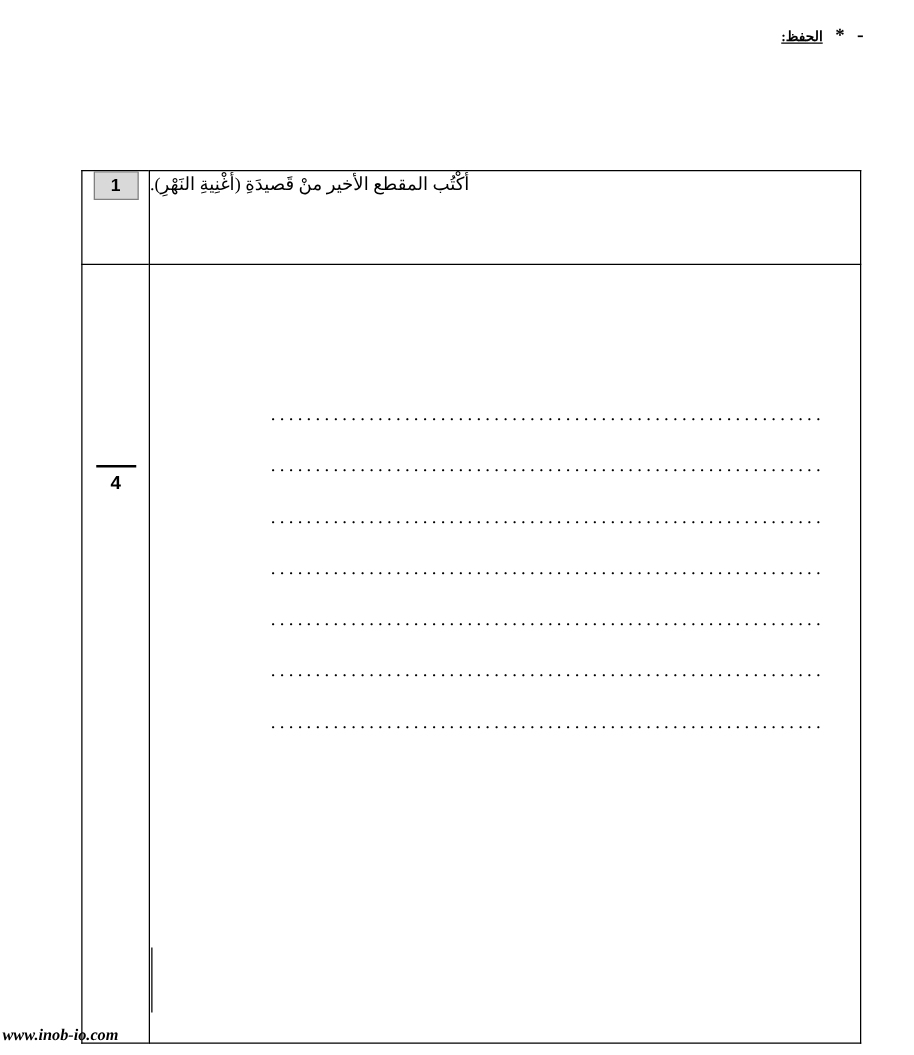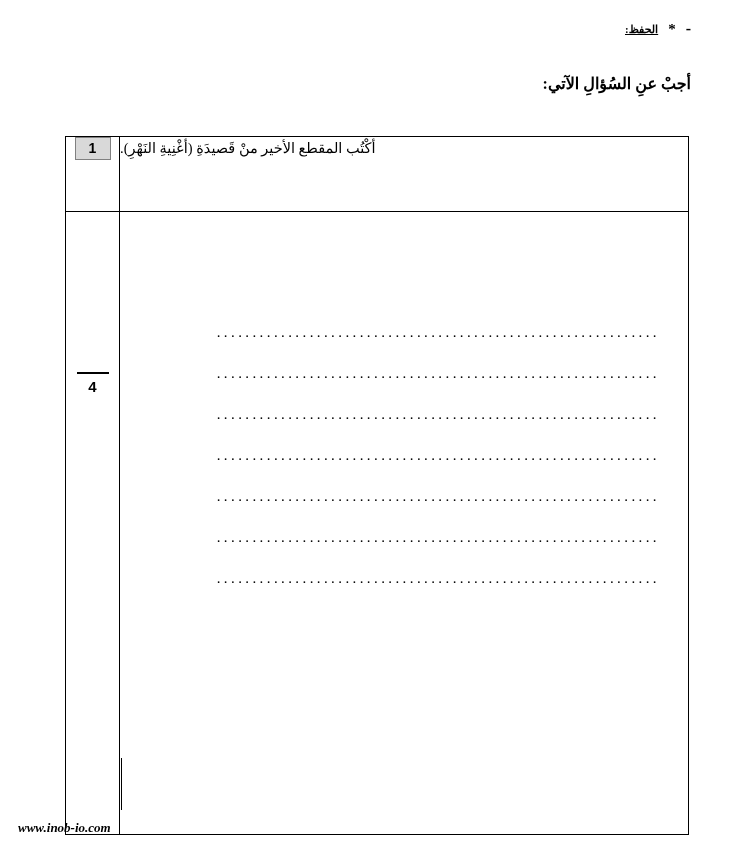--- a/index.html
+++ b/index.html
@@ -164,40 +164,39 @@
     left: 121px;
     width: 0;
     height: 52px;
     border-left: 1px solid #000000;
   }
 
   
   .watermark {
     position: absolute;
     bottom: 8px;
-    left: 18px;
+    left: 2px;
     font-size: 13px;
     font-weight: bold;
     font-style: italic;
     font-family: "Liberation Serif", serif;
     direction: ltr;
   }
 </style>
 </head>
 <body>
 
 <div class="page">
 
   <div class="header-row">
     <span class="header-dash">-</span>
     <span class="header-star">*</span>
     <span class="header-title">الحفظ:</span>
   </div>
 
-  <div class="instruction">أجبْ عنِ السُؤالِ الآتي:</div>
 
   <table class="qtable">
     <colgroup>
       <col class="col-body">
       <col class="col-num">
     </colgroup>
     <tbody>
       <tr>
         <td class="question-cell">
           <div class="question-text">أكْتُب المقطع الأخير منْ قَصيدَةِ (أغْنِيةِ النَهْرِ).</div>

